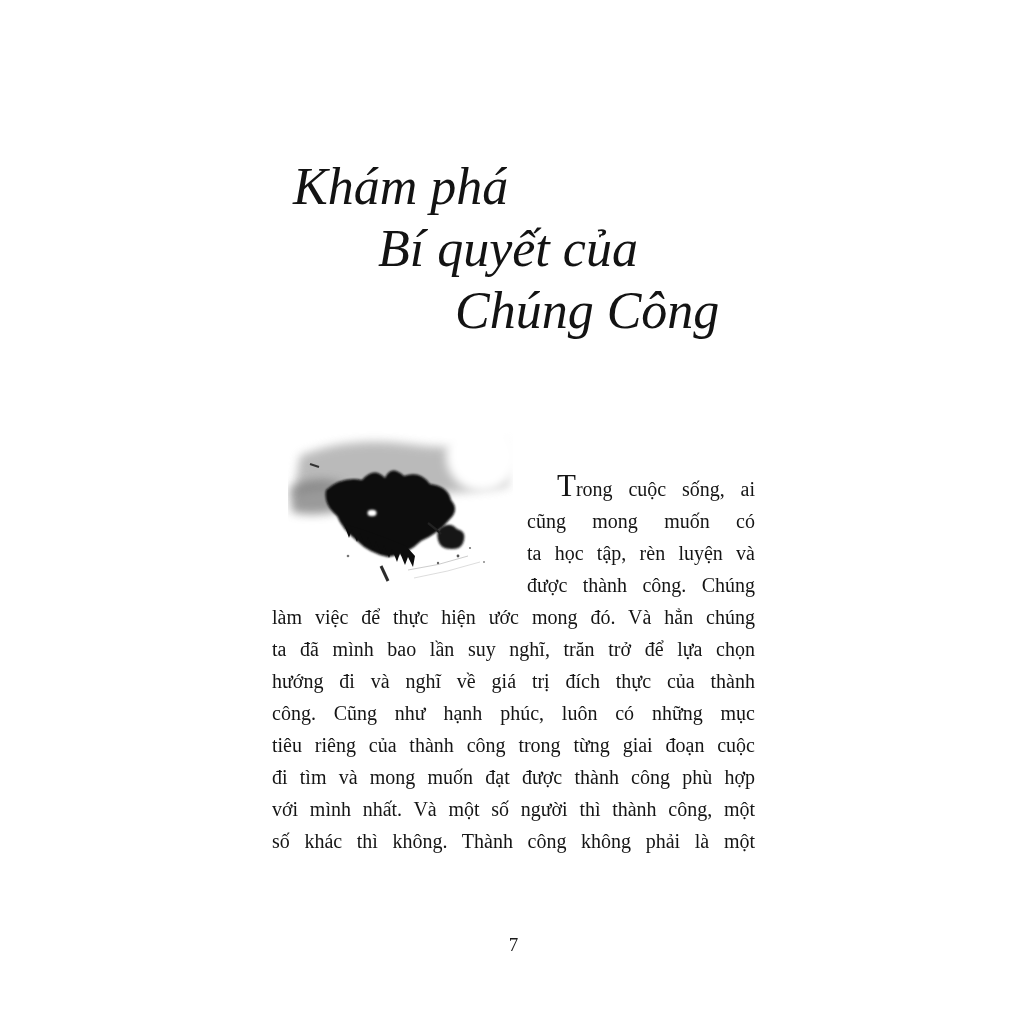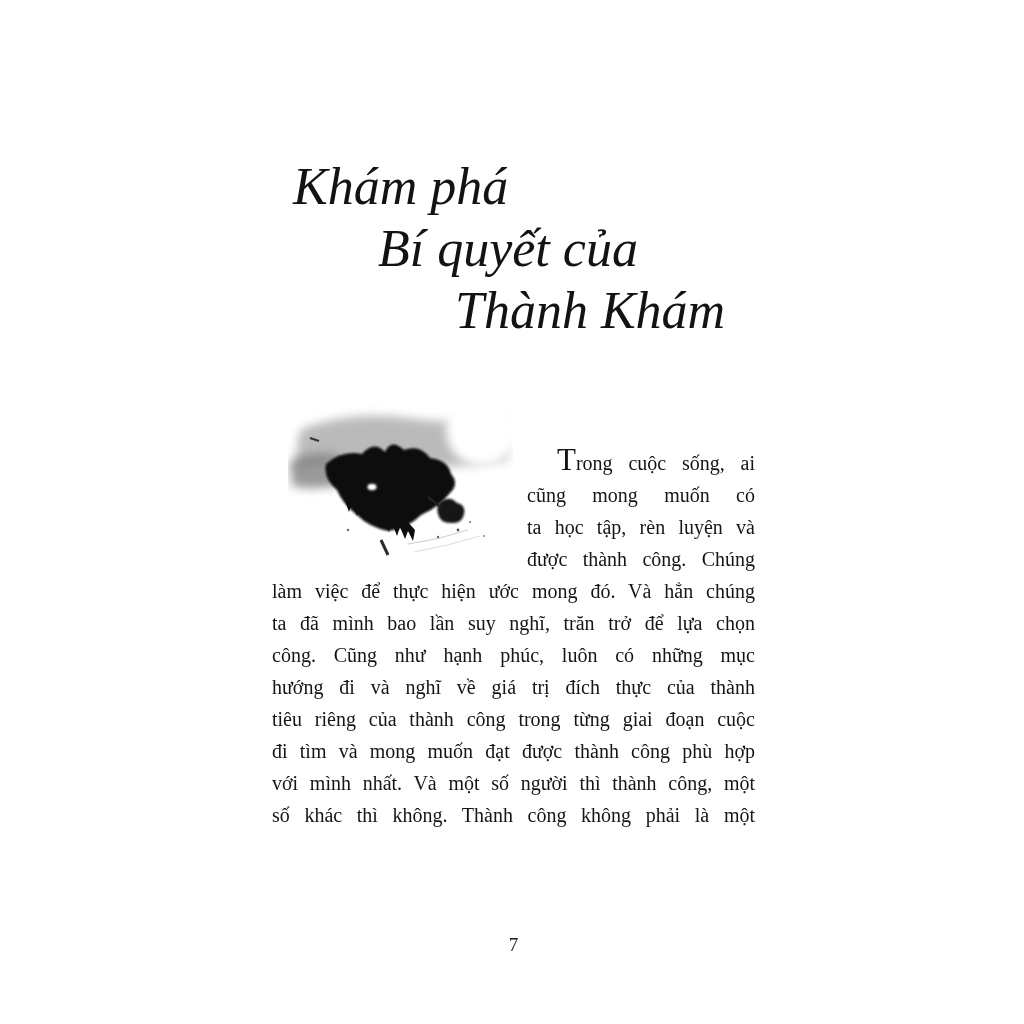--- a/index.html
+++ b/index.html
@@ -31,21 +31,21 @@
     white-space: nowrap;
     color: #131313;
   }
   .title-line.t1 { margin-left: 21px; }
   .title-line.t2 { margin-left: 106px; }
   .title-line.t3 { margin-left: 183px; }
 
   
   .body-block {
     position: absolute;
-    top: 444px;
+    top: 470px;
     left: 272px;
     width: 483px;
   }
   .illustration {
     position: absolute;
     left: 16px;
     top: -42px;
     width: 225px;
     height: 160px;
   }
@@ -77,21 +77,21 @@
   }
 </style>
 </head>
 <body>
 
 <div class="page">
 
   <div class="title-block">
     <div class="title-line t1">Khám phá</div>
     <div class="title-line t2">Bí quyết của</div>
-    <div class="title-line t3">Thành Khám</div>
+    <div class="title-line t3">Chúng Công</div>
   </div>
 
   <div class="body-block">
 
     <div class="illustration">
       <svg viewBox="0 0 225 160" width="225" height="160" xmlns="http://www.w3.org/2000/svg">
         <defs>
           <filter id="b1" x="-40%" y="-40%" width="180%" height="180%">
               <feGaussianBlur stdDeviation="5"></feGaussianBlur>
             </filter>
@@ -133,22 +133,22 @@
       </svg>
     </div>
 
     <div class="bline side first"><span class="drop-initial">T</span><span>rong cuộc sống, ai</span></div>
     <div class="bline side">cũng mong muốn có</div>
     <div class="bline side">ta học tập, rèn luyện và</div>
     <div class="bline side">được thành công. Chúng</div>
 
     <div class="bline">làm việc để thực hiện ước mong đó. Và hẳn chúng</div>
     <div class="bline">ta đã mình bao lần suy nghĩ, trăn trở để lựa chọn</div>
+    <div class="bline">hướng đi và nghĩ về giá trị đích thực của thành</div>
     <div class="bline">công. Cũng như hạnh phúc, luôn có những mục</div>
-    <div class="bline">hướng đi và nghĩ về giá trị đích thực của thành</div>
     <div class="bline">tiêu riêng của thành công trong từng giai đoạn cuộc</div>
     <div class="bline">đi tìm và mong muốn đạt được thành công phù hợp</div>
     <div class="bline">với mình nhất. Và một số người thì thành công, một</div>
     <div class="bline">số khác thì không. Thành công không phải là một</div>
   </div>
 
   <div class="page-number">7</div>
 
 </div>
 

